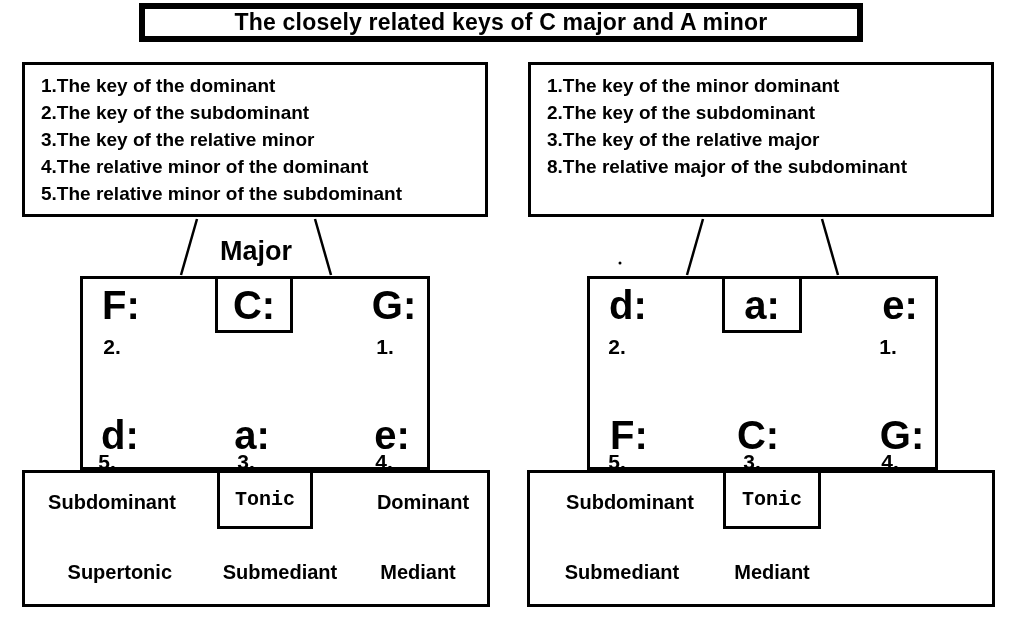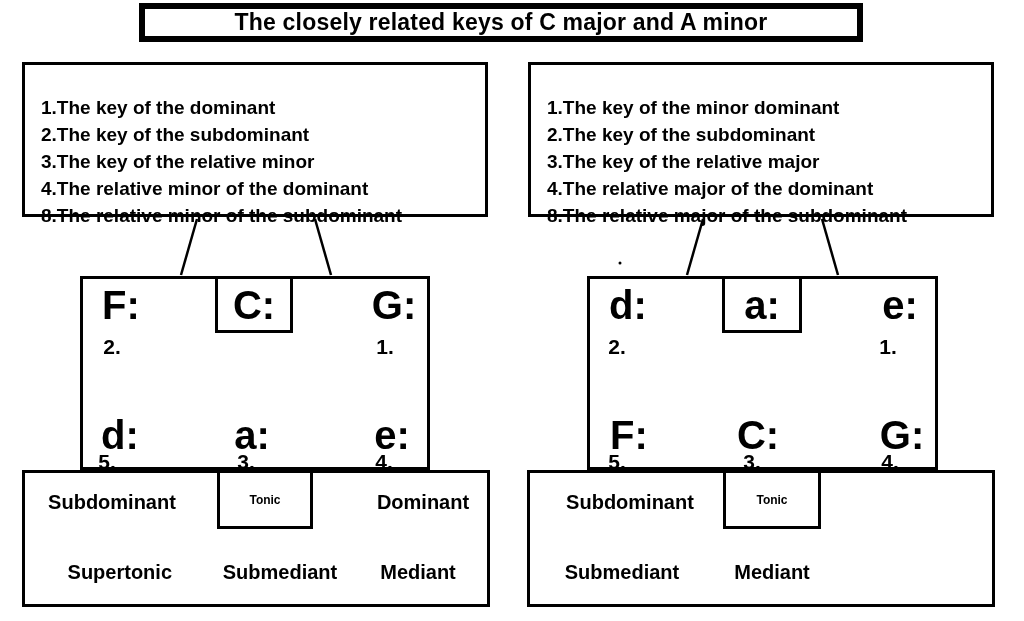--- a/index.html
+++ b/index.html
@@ -9,21 +9,21 @@
   }
   .stage *{box-sizing:border-box;}
   .overlay{position:absolute;left:0;top:0;width:1024px;height:621px;pointer-events:none;}
   .title-box{
     position:absolute;left:139px;top:3px;width:724px;height:39px;
     border:6px solid #000;background:#fff;display:flex;align-items:center;justify-content:center;
   }
   .title-text{font-size:23px;font-weight:bold;letter-spacing:.2px;}
   .list-box{
     position:absolute;top:62px;width:466px;height:155px;border:3px solid #000;background:#fff;
-    padding:29px 6px 0 16px;
+    padding:7px 6px 0 16px;
   }
   .list-box.major{left:22px;}
   .list-box.minor{left:528px;}
   .rule{font-size:19px;font-weight:bold;line-height:27px;white-space:nowrap;}
   .funnel-heading{
     position:absolute;top:236px;width:140px;text-align:center;
     font-size:27px;font-weight:bold;
   }
   .key-panel{position:absolute;top:276px;height:194px;border:3px solid #000;background:#fff;}
   .key-panel.major{left:80px;width:350px;}
@@ -47,21 +47,21 @@
   .func-panel.minor{left:527px;width:468px;}
   .tonic-box{
     position:absolute;top:470px;height:59px;border:3px solid #000;background:#fff;
     display:flex;align-items:center;justify-content:center;z-index:3;
   }
   .tonic-box.major{left:217px;width:96px;}
   .tonic-box.minor{left:723px;width:98px;}
   .func{
     position:absolute;text-align:center;font-size:20px;font-weight:bold;line-height:22px;z-index:2;
   }
-  .tonic-text{font-size:12px;font-weight:bold;}
+  .tonic-text{font-size:20px;font-weight:bold;font-family:Liberation Mono, monospace;}
   line{stroke:#000;}
 </style>
 </head>
 <body>
 
 <div class="stage">
 
   <svg class="overlay" width="1024" height="621" viewBox="0 0 1024 621" xmlns="http://www.w3.org/2000/svg">
     <defs>
       <marker id="ah" viewBox="0 0 10 10" refX="8.5" refY="5" markerWidth="7" markerHeight="7" orient="auto">
@@ -91,30 +91,30 @@
 
   <div class="title-box">
     <span class="title-text">The closely related keys of C major and A minor</span>
   </div>
 
   <div class="list-box major">
     <div class="rule">1.The key of the dominant</div>
     <div class="rule">2.The key of the subdominant</div>
     <div class="rule">3.The key of the relative minor</div>
     <div class="rule">4.The relative minor of the dominant</div>
-    <div class="rule">8.The relative minor of the subdominant</div>
+    <div class="rule">5.The relative minor of the subdominant</div>
   </div>
   <div class="list-box minor">
     <div class="rule">1.The key of the minor dominant</div>
     <div class="rule">2.The key of the subdominant</div>
     <div class="rule">3.The key of the relative major</div>
-    <div class="rule">4.The relative major of the dominant</div>
     <div class="rule">8.The relative major of the subdominant</div>
   </div>
 
+  <div class="funnel-heading" style="left:186px;">Major</div>
   <div class="funnel-heading" style="left:692px;margin-top:44px;">Minor</div>
 
   <div class="key-panel major"></div>
   <div class="key-panel minor"></div>
 
   <div class="center-key-box major">
     <span class="key" style="position:static;width:auto;">C:</span>
   </div>
   <div class="key" style="left:86px;top:285px;">F:</div>
   <div class="key" style="left:359px;top:285px;">G:</div>

